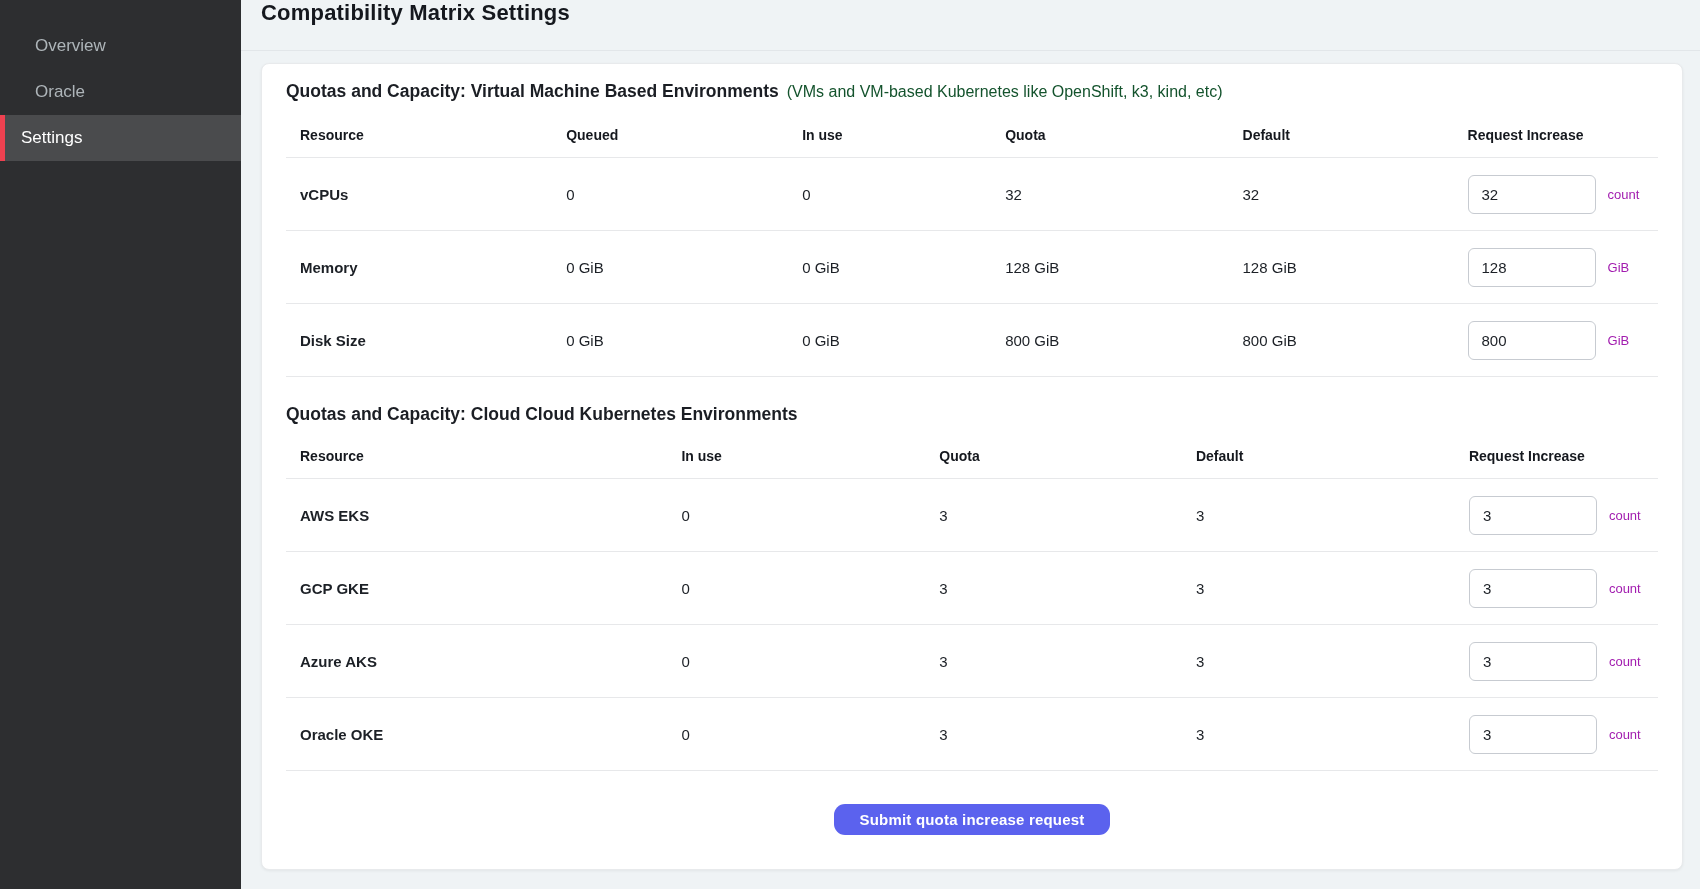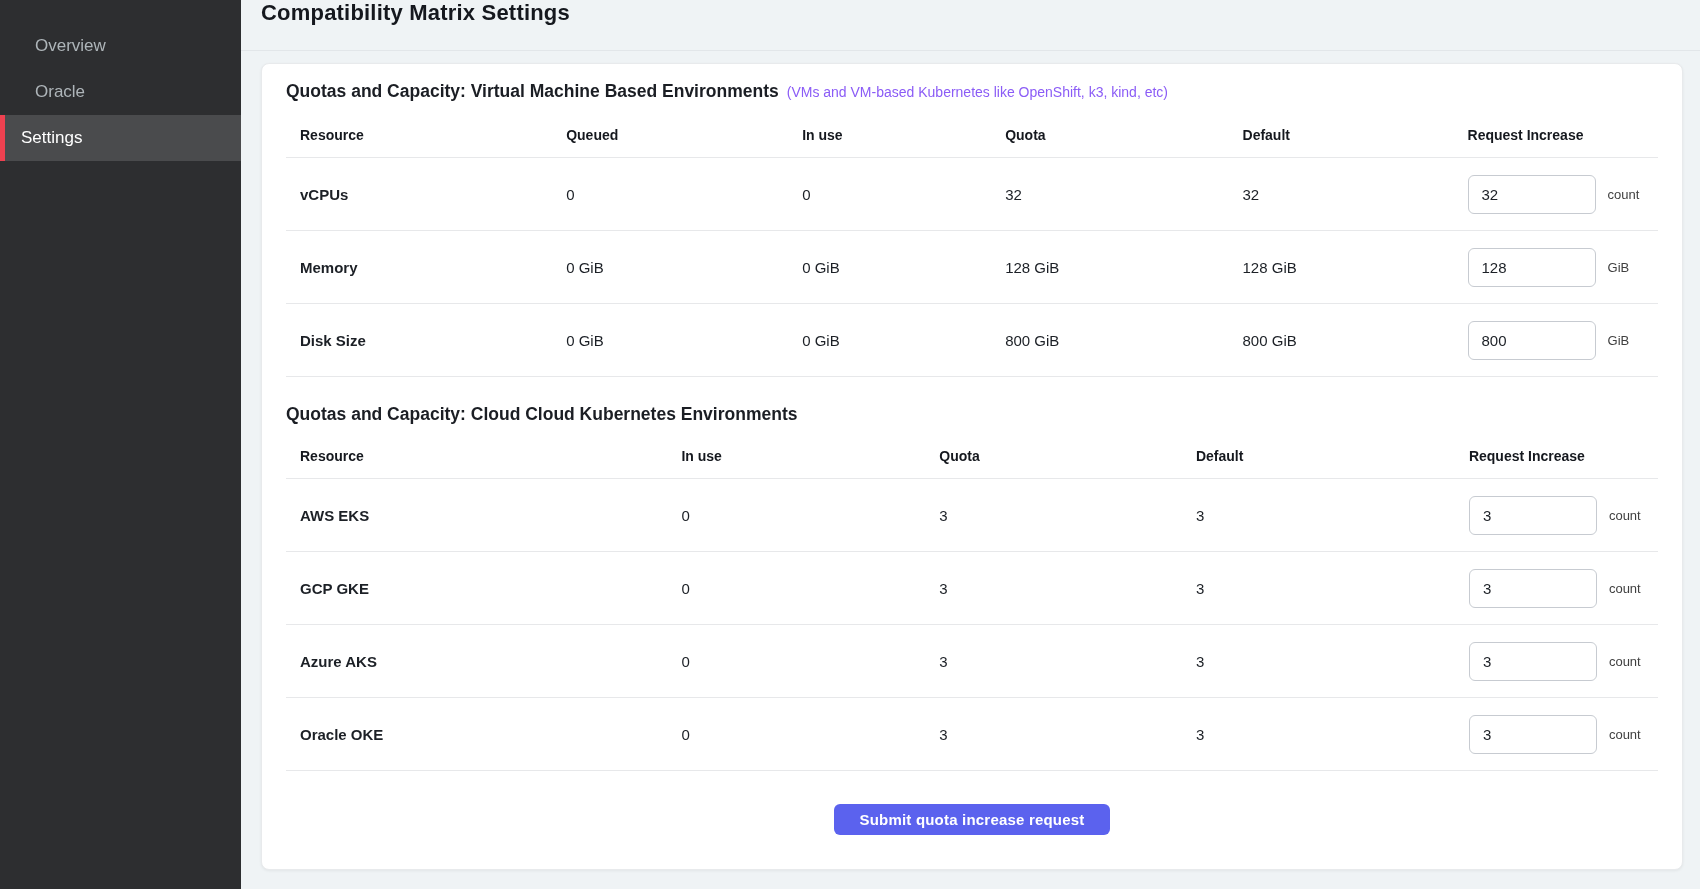--- a/index.html
+++ b/index.html
@@ -56,21 +56,21 @@
     box-shadow: 0 1px 3px rgba(0,0,0,.06);
     padding: 0 24px 0 24px;
     flex: 1;
     display: flex;
     flex-direction: column;
   }
 
   .section-head { padding-top: 17px; padding-bottom: 10px; display: flex; align-items: baseline; gap: 8px; }
   .section-head.second { padding-top: 27px; padding-bottom: 8px; }
   .section-head h2 { font-size: 17.5px; font-weight: 700; color: #1b1e24; }
-  .section-sub { font-size: 14px; color: #8b5cf6; }
+  .section-sub { font-size: 16px; color: #14532d; }
 
   .trow { display: grid; align-items: center; border-bottom: 1px solid #e7e8ea; }
   .vm-grid    { grid-template-columns: 19.4% 17.2% 14.8% 17.3% 16.4% 1fr; }
   .cloud-grid { grid-template-columns: 27.8% 18.8% 18.7% 19.9% 1fr; }
   .thead { height: 46px; }
   .thead .cell { font-size: 14px; font-weight: 700; color: #15181e; }
   .brow { height: 73px; }
   .cell { font-size: 15px; color: #1c2026; padding-left: 14px; }
   .cell.resource { font-weight: 600; }
   .cell.req { display: flex; align-items: center; padding-left: 14px; }
@@ -79,31 +79,31 @@
     height: 39px;
     border: 1px solid #c7cbd1;
     border-radius: 6px;
     padding-left: 13px;
     font-size: 15px;
     color: #1c2026;
     font-family: "Liberation Sans", "DejaVu Sans", sans-serif;
     background: #fff;
     outline: none;
   }
-  .unit { font-size: 13px; color: #404040; margin-left: 12px; }
+  .unit { font-size: 13px; color: #a21caf; margin-left: 12px; }
 
   .submit-wrap { flex: 1; display: flex; align-items: center; justify-content: center; padding: 18px 0 20px 0; }
   .submit-btn {
     background: #5b62ee;
     color: #ffffff;
     font-size: 15px;
     font-weight: 700;
     font-family: "Liberation Sans", "DejaVu Sans", sans-serif;
     border: none;
-    border-radius: 6px;
+    border-radius: 11px;
     padding: 7px 24px;
     min-width: 276px;
     height: 31px;
     cursor: pointer;
     letter-spacing: .2px;
   }
 </style>
 </head>
 <body>
 

